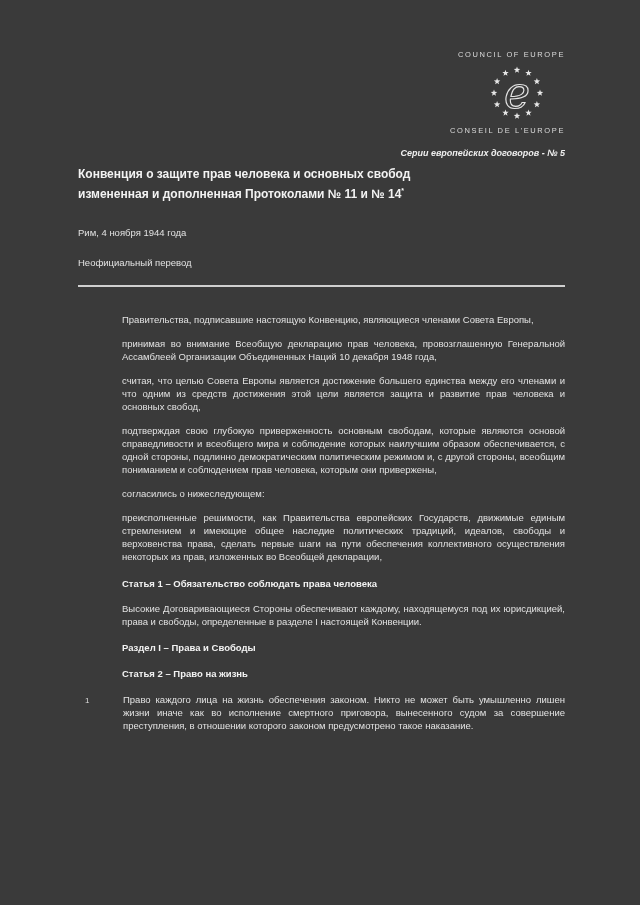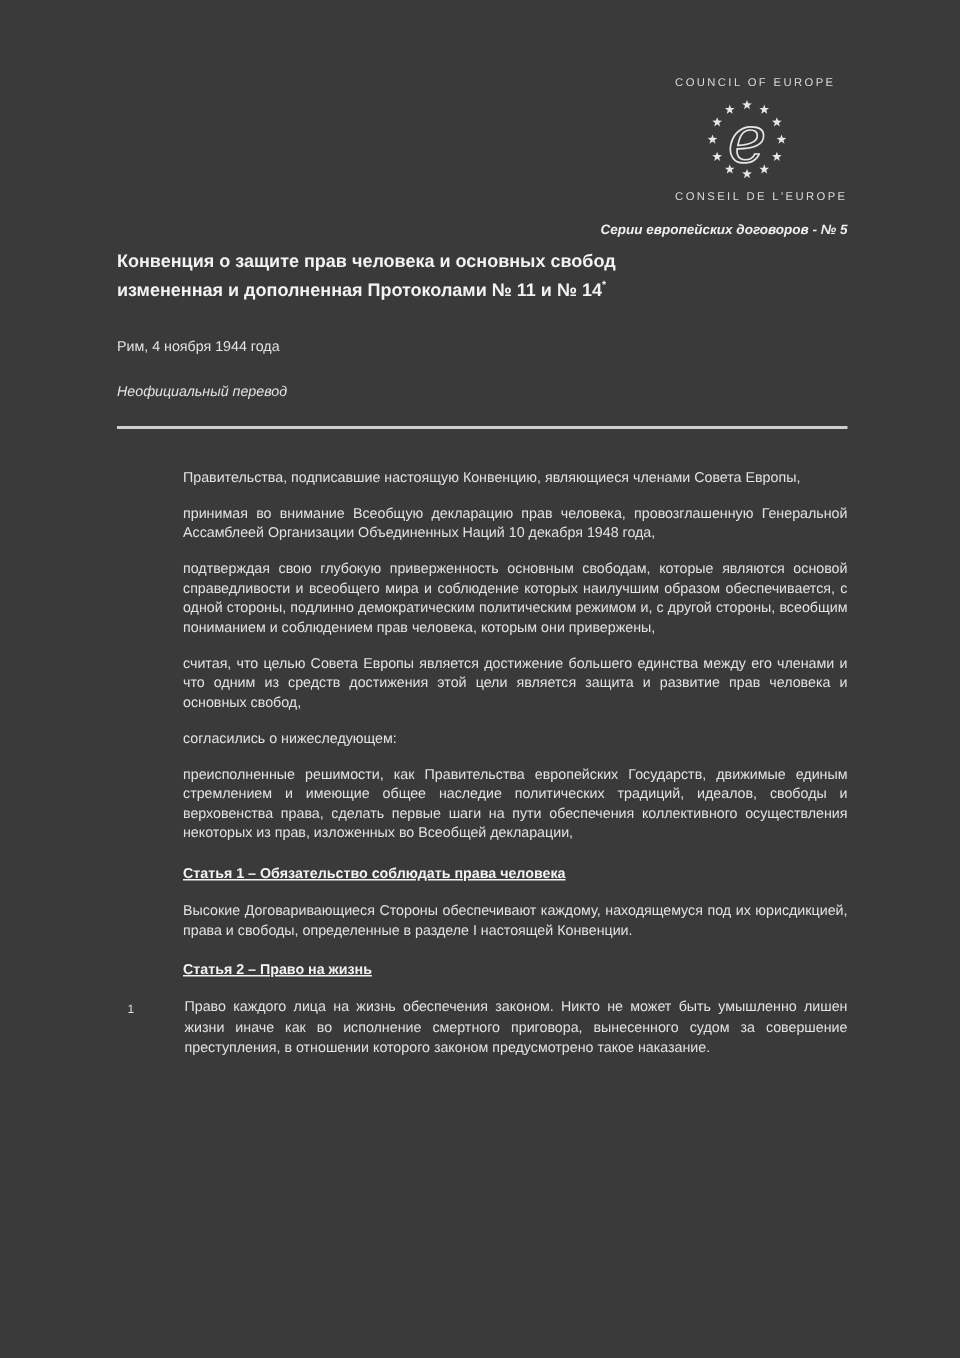--- a/index.html
+++ b/index.html
@@ -10,45 +10,45 @@
     color:#e2e2e2;
   }
   .page{
     box-sizing:border-box;
     width:640px;height:905px;
     padding:50px 75px 0 78px;
     overflow:hidden;
     background:#3a3a3a;
   }
   .header-right{display:flex;flex-direction:column;align-items:flex-end;}
-  .logo-block{display:flex;flex-direction:column;align-items:flex-start;}
+  .logo-block{display:flex;flex-direction:column;align-items:flex-end;}
   .logo-caption{
     font-size:7.5px;letter-spacing:1.6px;color:#dcdcdc;white-space:nowrap;
   }
   .logo-svg{display:block;margin:4px 0 3px 0;}
   .series{
     margin-top:13px;
     font-size:9px;font-weight:bold;font-style:italic;color:#efefef;
   }
   .doc-title{
     margin-top:9px;
     font-size:12px;font-weight:bold;line-height:15.5px;color:#f3f3f3;
   }
   .doc-title sup{font-size:7px;font-weight:bold;}
   .place-date{margin:25px 0 0 0;font-size:9.5px;}
-  .translation-note{margin:19px 0 0 0;font-size:9.5px;font-style:italic;}
+  .translation-note{margin:19px 0 0 0;font-size:9.5px;}
   .divider{
     margin:17px 0 0 0;border:none;height:0;
     border-top:2px solid #cfcfcf;
   }
   .content{margin-top:26px;font-size:9.5px;line-height:13.2px;}
   .content p{margin:0 0 10.5px 0;text-align:justify;padding-left:44px;}
   .indent{margin-left:45px;}
   .bold{font-weight:bold;color:#f3f3f3;}
-  .heading{margin:13px 0 12px 0 !important;text-align:right;text-decoration:underline;}
+  .heading{margin:13px 0 12px 0 !important;text-align:right;}
   .section-heading{margin-left:0;}
   .numbered{position:relative;margin-left:45px;}
   .numbered .num{
     position:absolute;left:-38px;top:1px;
     font-size:8px;color:#dcdcdc;
   }
   .numbered .ntext{display:block;text-align:justify;}
 </style>
 </head>
 <body>
@@ -90,28 +90,29 @@
 
   <p class="place-date">Рим, 4 ноября 1944 года</p>
   <p class="translation-note">Неофициальный перевод</p>
 
   <hr class="divider">
 
   <div class="content">
 
     <p class="indent">Правительства, подписавшие настоящую Конвенцию, являющиеся членами Совета Европы,</p>
     <p class="indent">принимая во внимание Всеобщую декларацию прав человека, провозглашенную Генеральной Ассамблеей Организации Объединенных Наций 10 декабря 1948 года,</p>
+    <p class="indent">считая, что целью Совета Европы является достижение большего единства между его членами и что одним из средств достижения этой цели является защита и развитие прав человека и основных свобод,</p>
     <p class="indent">подтверждая свою глубокую приверженность основным свободам, которые являются основой справедливости и всеобщего мира и соблюдение которых наилучшим образом обеспечивается, с одной стороны, подлинно демократическим политическим режимом и, с другой стороны, всеобщим пониманием и соблюдением прав человека, которым они привержены,</p>
-    <p class="indent">считая, что целью Совета Европы является достижение большего единства между его членами и что одним из средств достижения этой цели является защита и развитие прав человека и основных свобод,</p>
     <p class="indent">согласились о нижеследующем:</p>
     <p class="indent">преисполненные решимости, как Правительства европейских Государств, движимые единым стремлением и имеющие общее наследие политических традиций, идеалов, свободы и верховенства права, сделать первые шаги на пути обеспечения коллективного осуществления некоторых из прав, изложенных во Всеобщей декларации,</p>
 
     <p class="indent bold heading">Статья 1 – Обязательство соблюдать права человека</p>
     <p class="indent">Высокие Договаривающиеся Стороны обеспечивают каждому, находящемуся под их юрисдикцией, права и свободы, определенные в разделе I настоящей Конвенции.</p>
 
+    <p class="bold heading section-heading">Раздел I – Права и Свободы</p>
 
     <p class="indent bold heading">Статья 2 – Право на жизнь</p>
 
     <div class="numbered">
       <span class="num">1</span>
       <span class="ntext">Право каждого лица на жизнь обеспечения законом. Никто не может быть умышленно лишен жизни иначе как во исполнение смертного приговора, вынесенного судом за совершение преступления, в отношении которого законом предусмотрено такое наказание.</span>
     </div>
 
   </div>
 </div>

